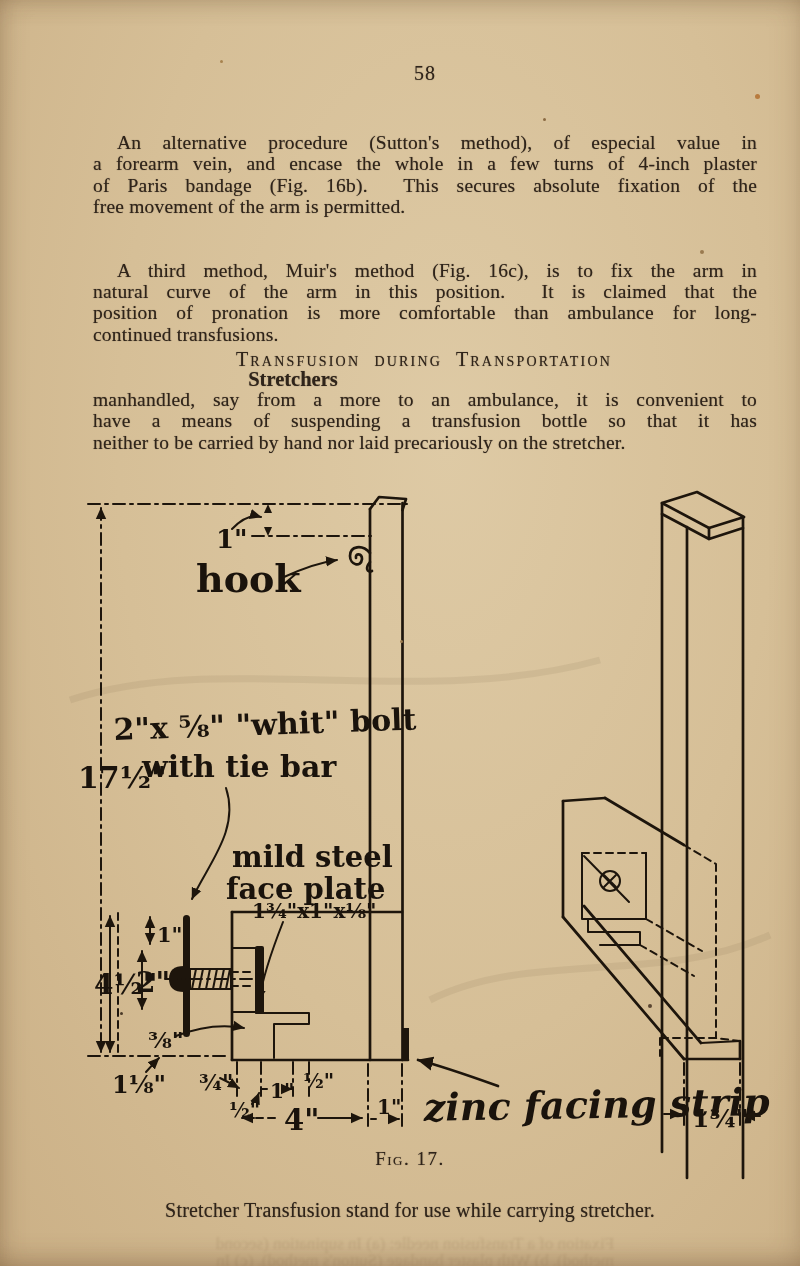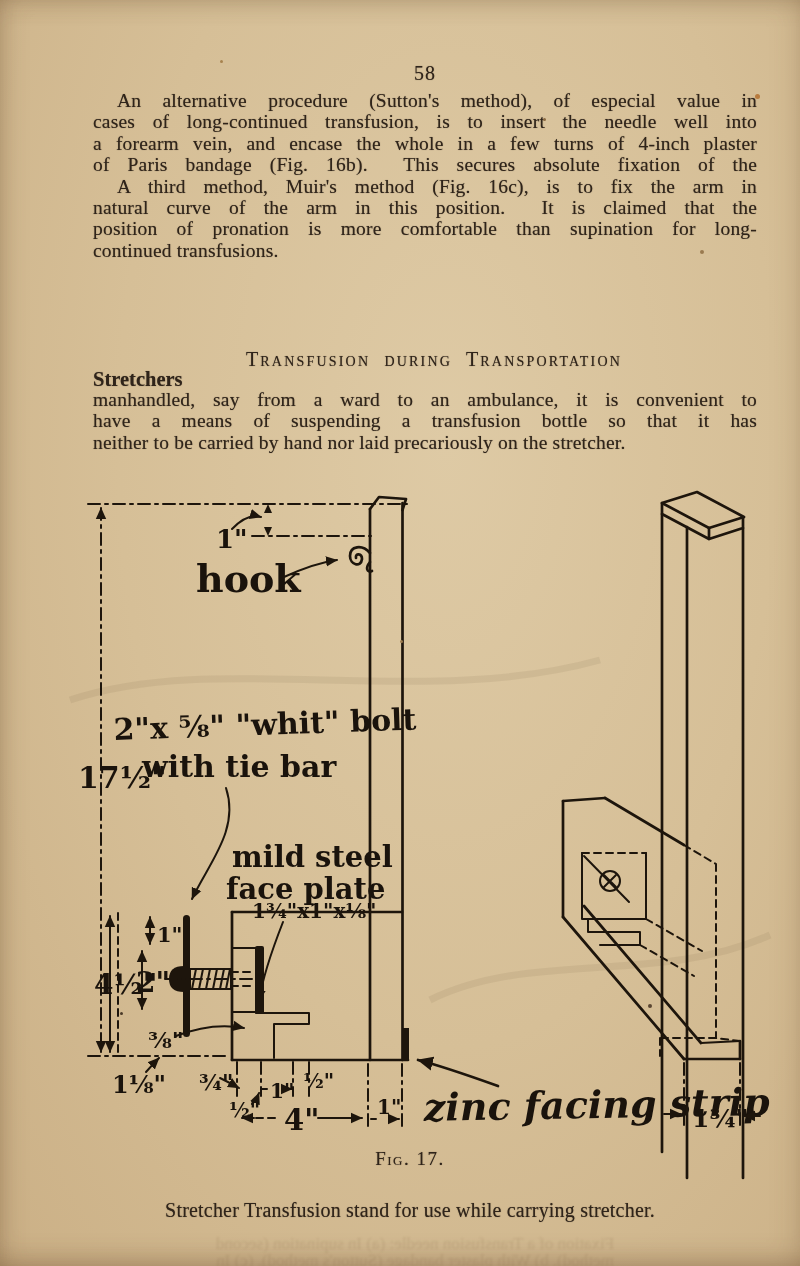--- a/index.html
+++ b/index.html
@@ -27,31 +27,32 @@
   .p1{top:90px;}
   .p2{top:389px;}
   .line{
     height:21.4px;line-height:21.4px;font-size:19.5px;
     text-align:justify;text-align-last:justify;
     letter-spacing:.2px;
     text-shadow:0 0 1px rgba(47,36,26,.55);
     white-space:normal;overflow:visible;
   }
   .line.flush{text-align-last:left;}
-  .line.indent{text-indent:24px;}
+  .line.indent{text-indent:24px;margin-top:42px;}
   .heading{
-    position:absolute;top:348px;left:102px;width:664px;
+    position:absolute;top:348px;left:92px;width:664px;
     text-align:center;font-variant:small-caps;font-size:20px;
     letter-spacing:2.2px;word-spacing:7px;
     text-shadow:0 0 1px rgba(47,36,26,.55);
   }
   .subheading{
     position:absolute;top:368px;left:93px;width:400px;
     font-weight:bold;font-size:20.5px;
     text-shadow:0 0 1px rgba(47,36,26,.55);
+    text-align:center;
   }
   .figlabel{
     position:absolute;top:1148px;left:90px;width:640px;
     text-align:center;font-variant:small-caps;font-size:19px;letter-spacing:1.5px;
     text-shadow:0 0 1px rgba(47,36,26,.55);
   }
   .caption{
     position:absolute;top:1199px;left:60px;width:700px;
     text-align:center;font-size:20px;letter-spacing:.2px;
     text-shadow:0 0 1px rgba(47,36,26,.55);
@@ -74,34 +75,34 @@
 </style>
 </head>
 <body>
 
 <div class="page">
 
   <div class="pageno">58</div>
 
   <div class="para p1">
     <div class="line indent">An alternative procedure (Sutton's method), of especial value in</div>
-    <div class="line">cases of long-continued transfusion, is to insert the needle well into</div>
     <div class="line">a forearm vein, and encase the whole in a few turns of 4-inch plaster</div>
     <div class="line">of Paris bandage (Fig. 16b).&nbsp; This secures absolute fixation of the</div>
+    <div class="line flush">free movement of the arm is permitted.</div>
     <div class="line indent">A third method, Muir's method (Fig. 16c), is to fix the arm in</div>
     <div class="line">natural curve of the arm in this position.&nbsp; It is claimed that the</div>
-    <div class="line">position of pronation is more comfortable than supination for long-</div>
+    <div class="line">position of pronation is more comfortable than ambulance for long-</div>
     <div class="line flush">continued transfusions.</div>
   </div>
 
   <div class="heading">Transfusion during Transportation</div>
   <div class="subheading">Stretchers</div>
 
   <div class="para p2">
-    <div class="line">manhandled, say from a ward to an ambulance, it is convenient to</div>
+    <div class="line">manhandled, say from a more to an ambulance, it is convenient to</div>
     <div class="line">have a means of suspending a transfusion bottle so that it has</div>
     <div class="line flush">neither to be carried by hand nor laid precariously on the stretcher.</div>
   </div>
 
   <svg class="figsvg" viewBox="0 488 800 692" xmlns="http://www.w3.org/2000/svg">
     <defs>
       <marker id="ah" viewBox="0 0 10 10" refX="8.5" refY="5" markerWidth="6.5" markerHeight="6.5" orient="auto-start-reverse">
         <path d="M0,1 L9,5 L0,9 Z" fill="#1d150c"></path>
       </marker>
     </defs>

